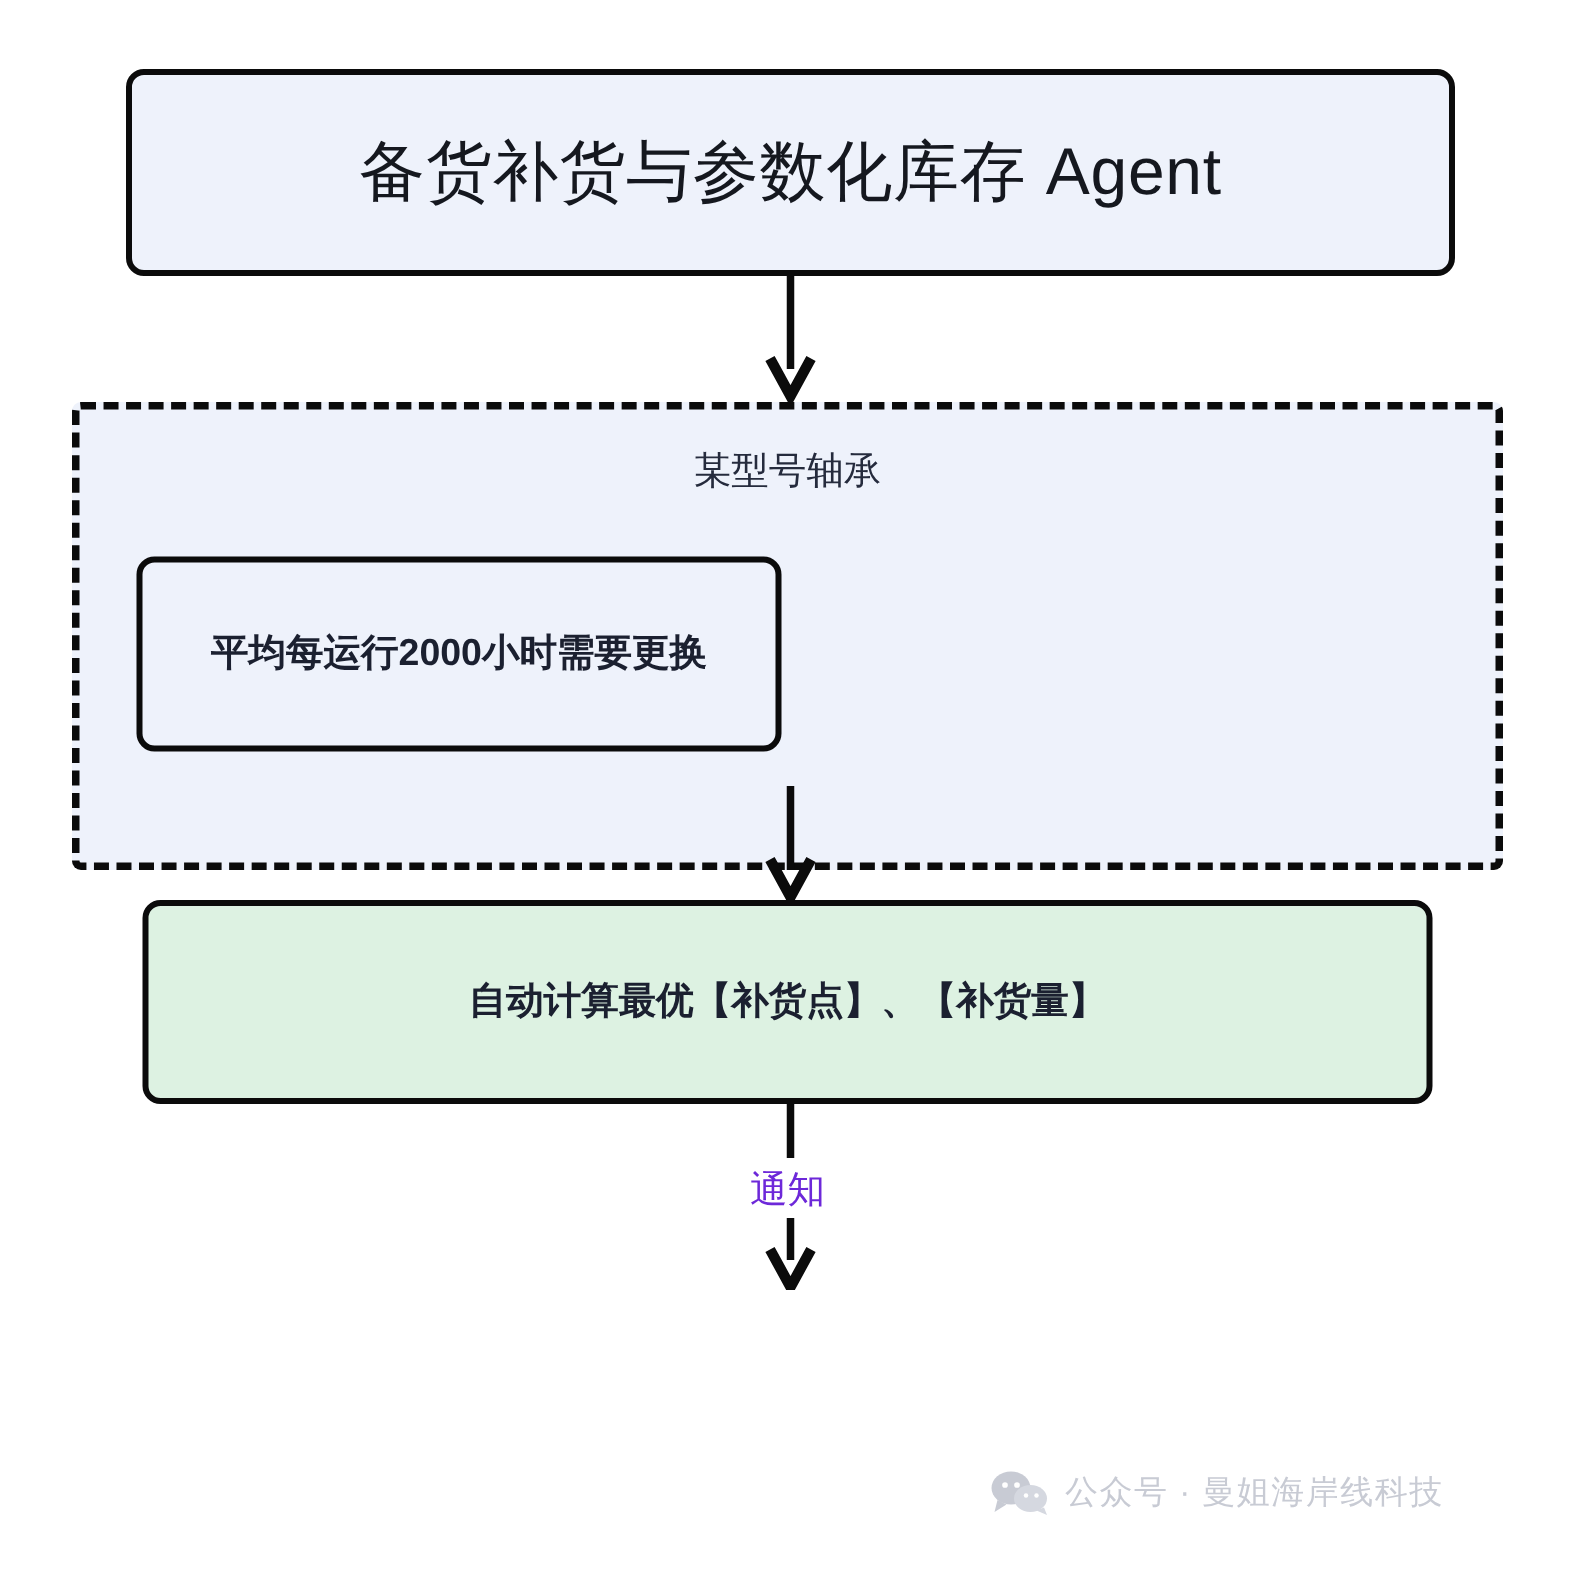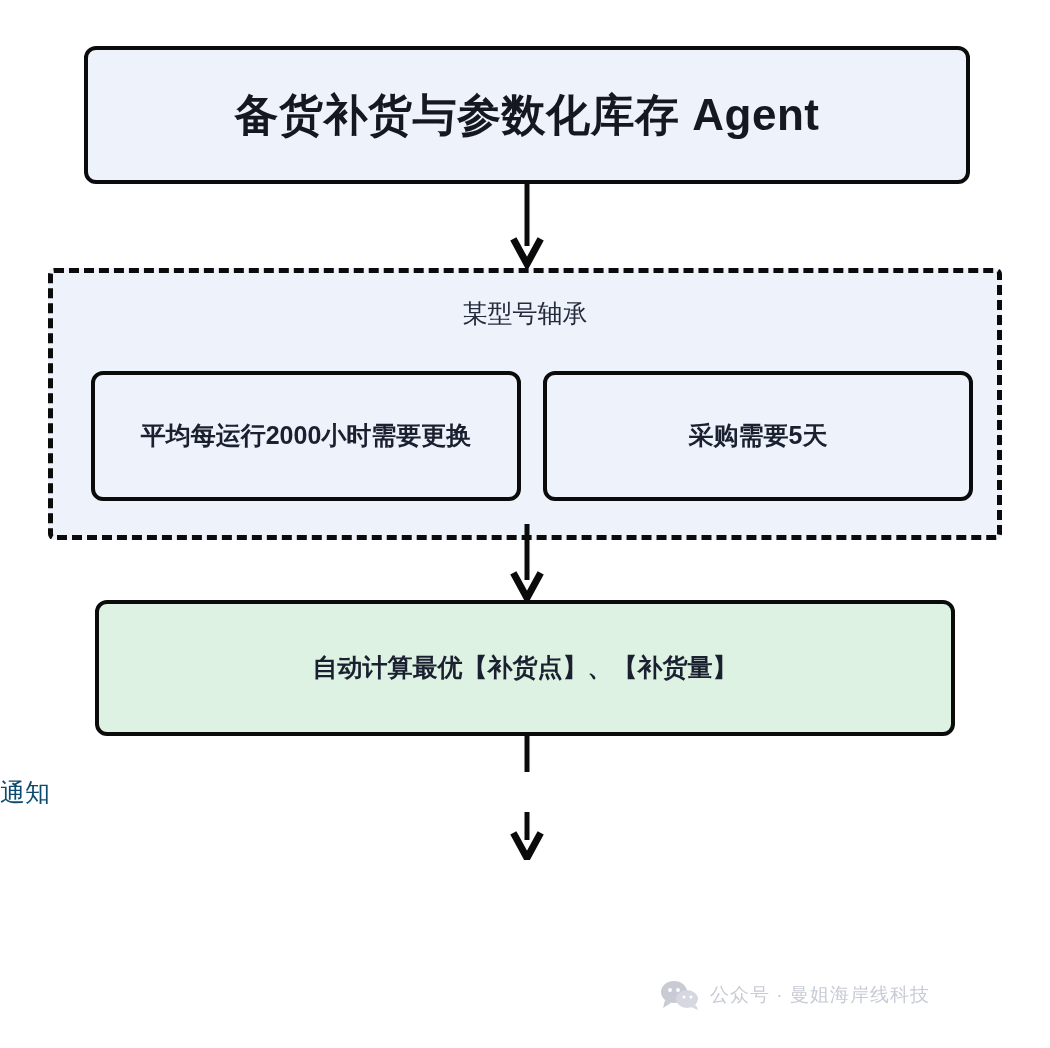--- a/index.html
+++ b/index.html
@@ -30,21 +30,21 @@
     justify-content: center;
     text-align: center;
     color: #1b1f2b;
     line-height: 1.35;
   }
   .node.blue   { background: #eef2fb; }
   .node.green  { background: #ddf2e2; }
 
   .node-title {
     font-size: 44px;
-    font-weight: bold;
+    font-weight: normal;
     letter-spacing: 0.5px;
     color: #15181f;
   }
   .node-body {
     font-size: 25px;
     font-weight: bold;
     color: #1b2030;
   }
 
   
@@ -54,21 +54,21 @@
     width: 886px;
     height: 138px;
   }
 
   
   #group-node {
     position: absolute;
     left: 48px;
     top: 268px;
     width: 954px;
-    height: 272px;
+    height: 312px;
     box-sizing: border-box;
     background: #eef2fb;
     border: 5px dashed #0b0b0b;
     border-radius: 6px;
     padding-left: 28px;
   }
   #group-label {
     position: absolute;
     left: 0;
     right: 0;
@@ -111,35 +111,35 @@
   #arrow-2 { left: 507px; top: 524px;  height: 76px; }
   #arrow-3a { left: 507px; top: 736px; height: 36px; }
   #arrow-3b { left: 507px; top: 812px; height: 48px; }
   .arrow line, .arrow polyline { stroke: #0b0b0b; fill: none; }
 
   #edge-label-notify {
     position: absolute;
     left: 0;
     right: 0;
     top: 776px;
-    text-align: left;
+    text-align: center;
     font-size: 25px;
-    color: #0c4a6e;
+    color: #6d28d9;
   }
 
   
   #watermark {
     position: absolute;
     left: 660px;
     top: 980px;
     display: flex;
     align-items: center;
     gap: 10px;
     color: #c8cbd4;
-    font-size: 19px;
+    font-size: 22px;
     letter-spacing: 1px;
     white-space: nowrap;
     pointer-events: none;
     text-align: center;
   }
   #watermark svg { display: block; }
 </style>
 </head>
 <body>
 
@@ -154,23 +154,20 @@
     <polyline points="8,58 20,80 32,58" stroke-width="7" stroke-linecap="square" stroke-linejoin="miter"></polyline>
   </svg>
 
   <div id="group-node">
     <div id="group-label">某型号轴承</div>
 
     <div id="sub-node-0" class="node blue sub-node">
       <span class="node-body">平均每运行2000小时需要更换</span>
     </div>
 
-    <div id="sub-node-1" class="node blue sub-node">
-      <span class="node-body">采购需要5天</span>
-    </div>
   </div>
 
   <svg id="arrow-2" class="arrow" viewBox="0 0 40 76" preserveAspectRatio="none">
     <line x1="20" y1="0" x2="20" y2="56" stroke-width="5"></line>
     <polyline points="8,52 20,74 32,52" stroke-width="7" stroke-linecap="square" stroke-linejoin="miter"></polyline>
   </svg>
 
   <div id="compute-node" class="node green">
     <span class="node-body">自动计算最优【补货点】、【补货量】</span>
   </div>

